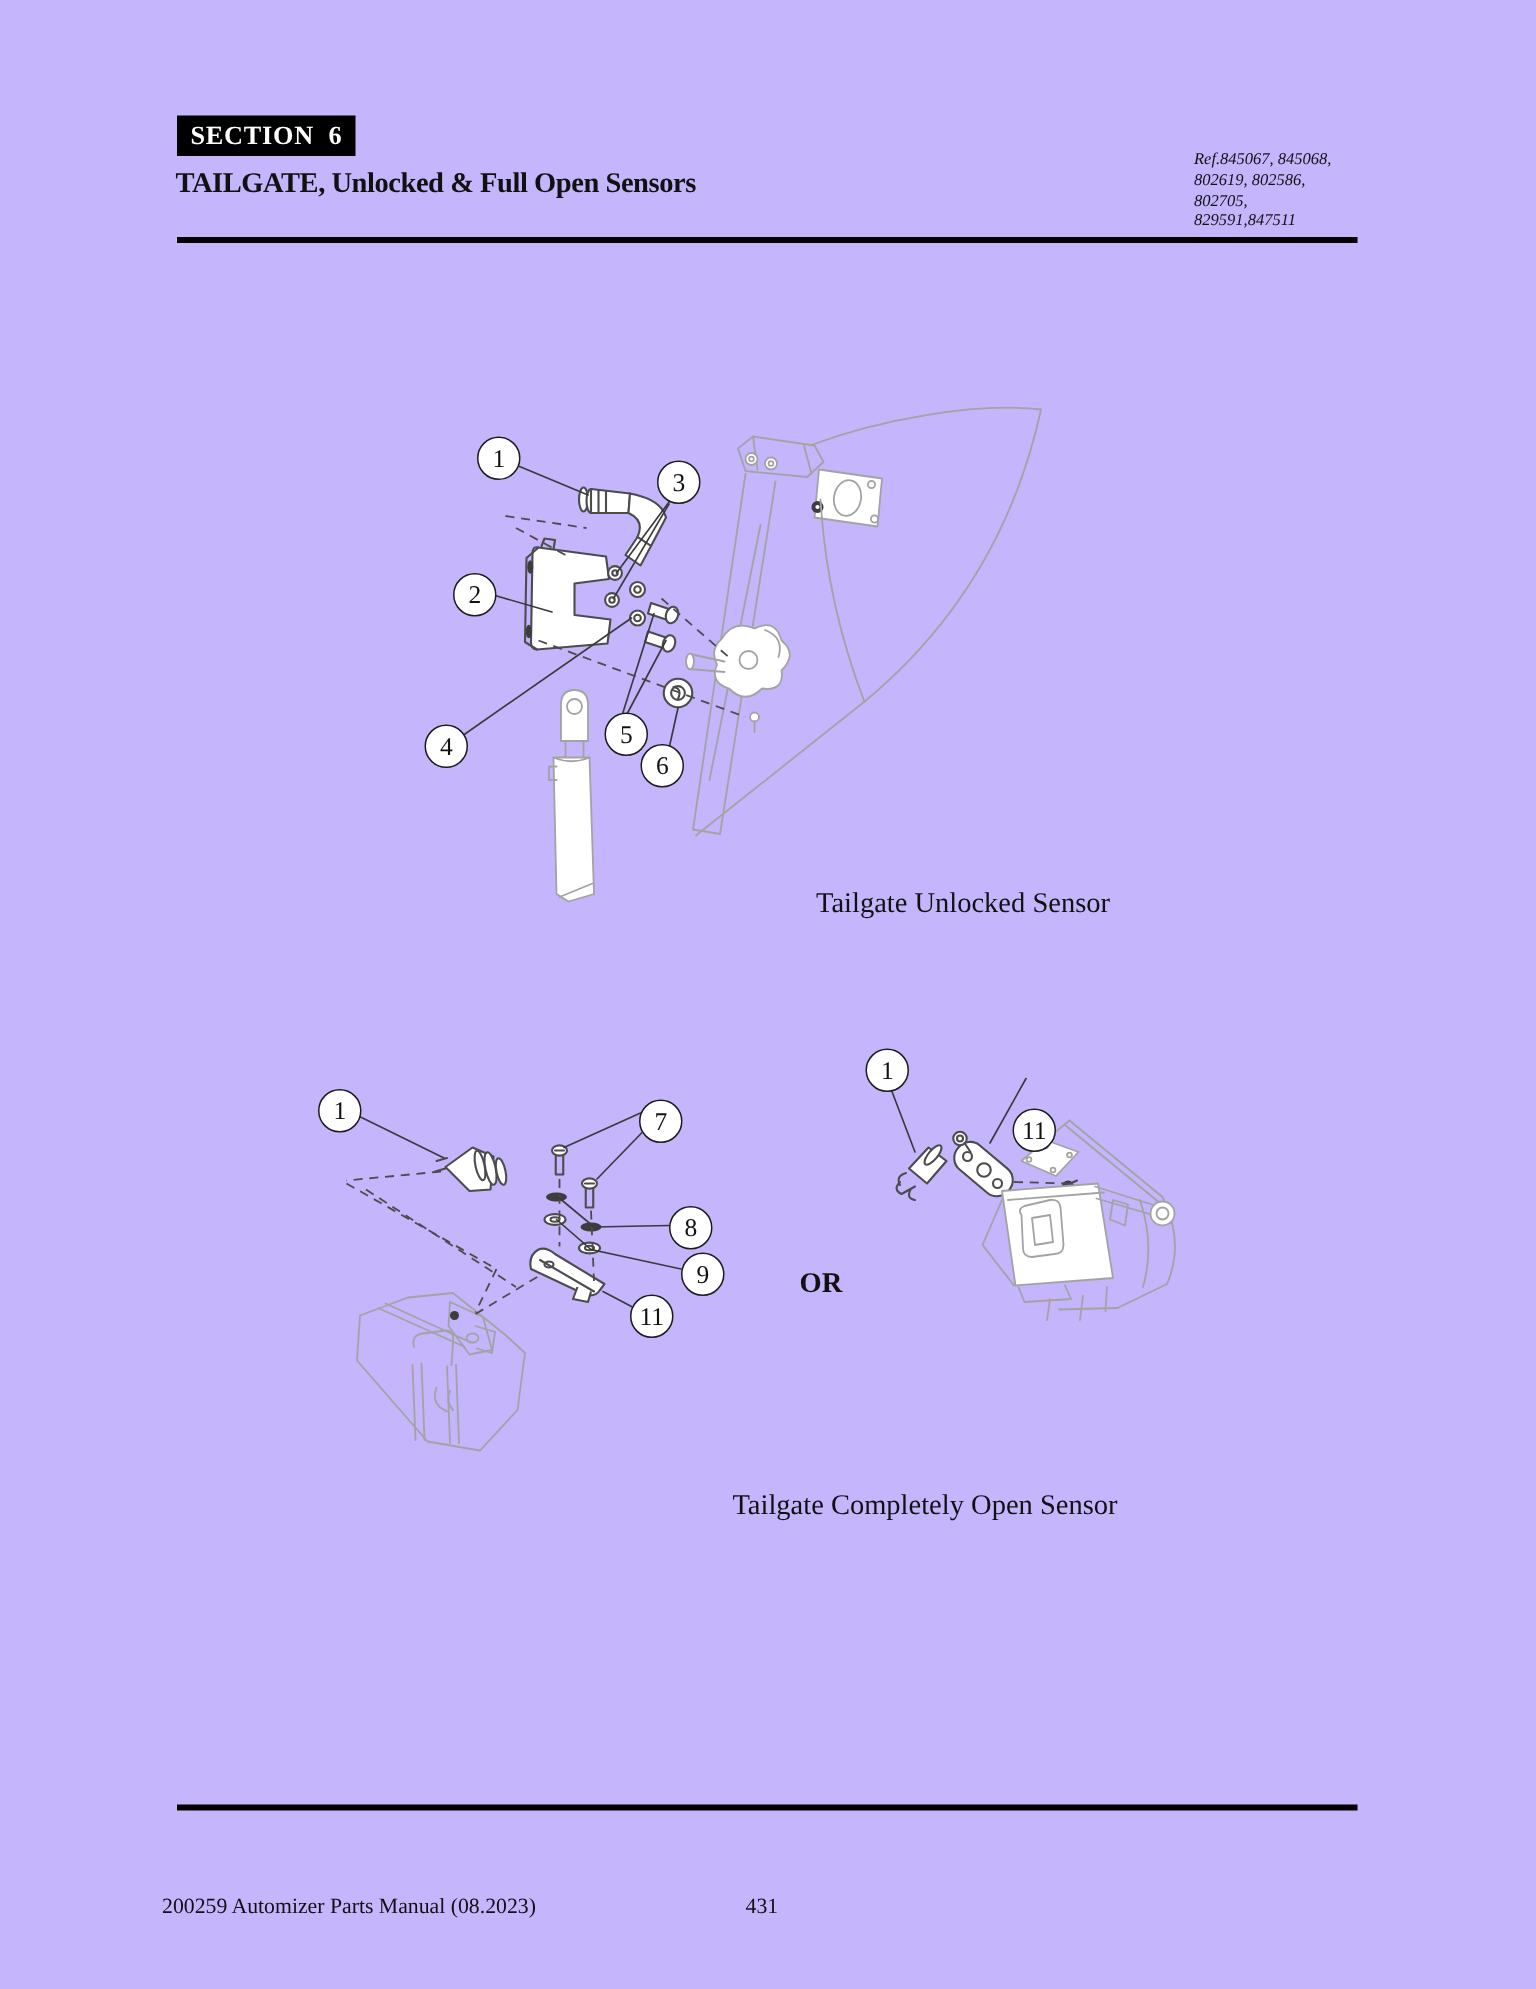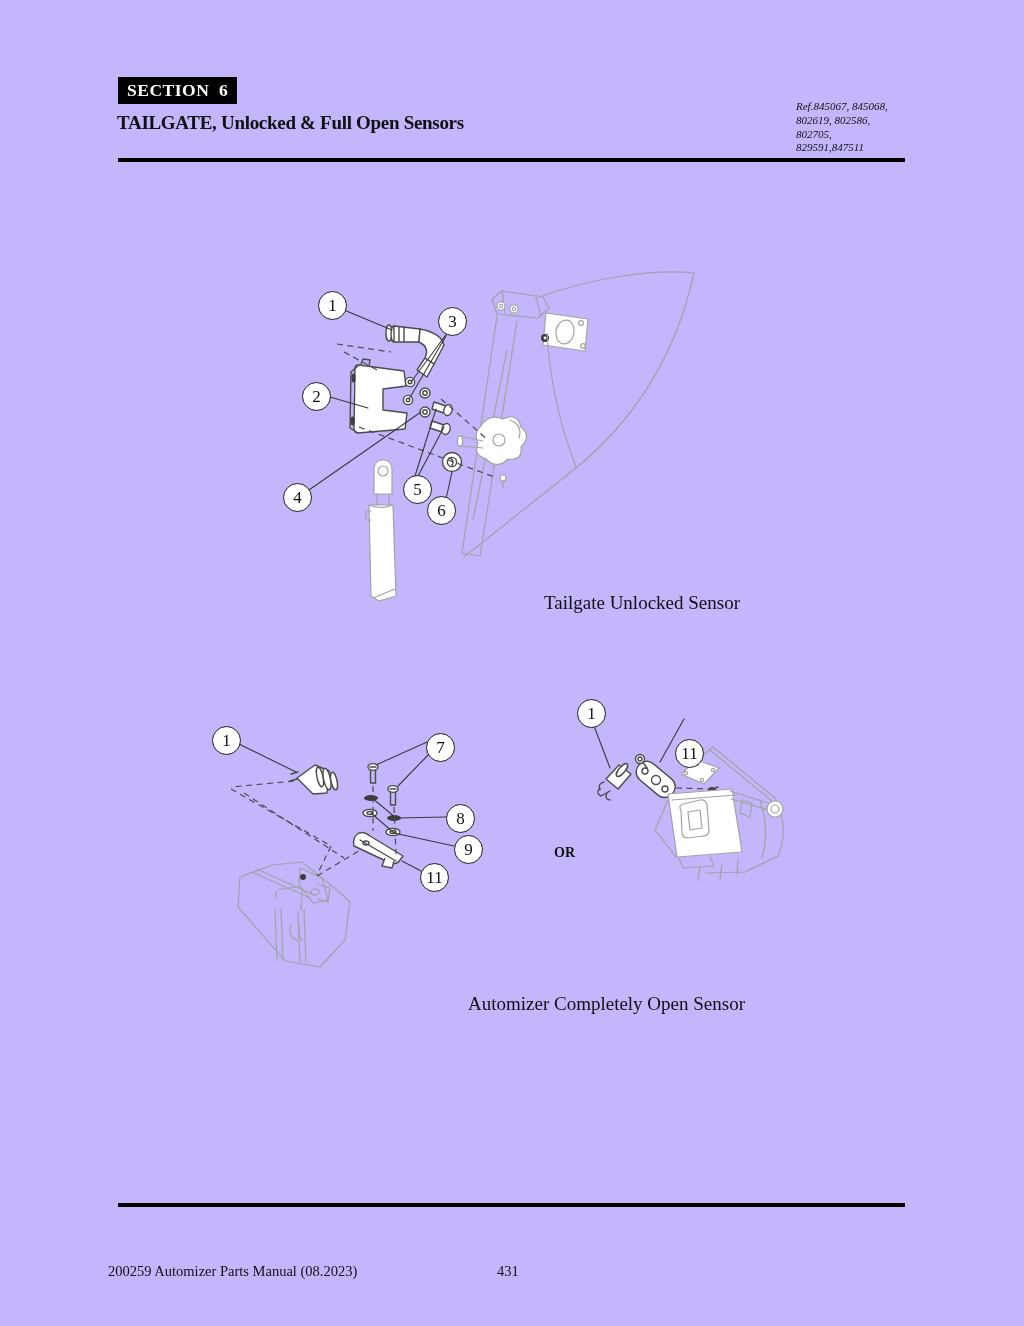--- a/index.html
+++ b/index.html
@@ -9,21 +9,21 @@
   .section-badge{left:118px;top:77px;background:#000;color:#fff;font-weight:bold;
         font-size:17.5px;line-height:27px;padding:0 9px;white-space:pre;letter-spacing:.5px;}
   .page-title{left:117px;top:112px;font-weight:bold;font-size:19px;letter-spacing:-0.3px;white-space:nowrap;text-align:center;}
   .ref-block{left:796px;top:100px;width:125px;font-style:italic;font-size:11px;line-height:13.8px;}
   .rule{left:118px;width:787px;height:4px;background:#000;}
   .rule-top{top:158px;}
   .rule-bottom{top:1203px;}
   .caption{font-size:19px;text-align:right;white-space:nowrap;}
   .caption-unlocked{left:340px;top:592px;width:400px;}
   .caption-open{left:345px;top:993px;width:400px;}
-  .or-label{left:554px;top:845px;font-size:14px;font-weight:bold;}
+  .or-label{left:533px;top:845px;font-size:19px;font-weight:bold;}
   .footer-text{top:1263px;font-size:14.5px;}
   .footer-manual{left:108px;text-align:center;}
   .footer-page{left:497px;}
   .callout{position:absolute;width:27px;height:27px;border:1.7px solid #1c1c1c;border-radius:50%;
         background:#fff;display:flex;align-items:center;justify-content:center;
         font-size:17px;color:#111;z-index:5;}
   svg{position:absolute;left:0;top:0;}
   .ld{stroke:#4c4c4c;fill:none;stroke-width:1.4;stroke-linejoin:round;stroke-linecap:round;}
   .fw{fill:#fff;stroke:#4c4c4c;stroke-width:1.4;stroke-linejoin:round;}
   .fd{fill:#3d3d3d;stroke:none;}
@@ -280,19 +280,19 @@
   <div class="callout" style="left:426px;top:733px;">7</div>
   <div class="callout" style="left:446px;top:804px;">8</div>
   <div class="callout" style="left:454px;top:835px;">9</div>
   <div class="callout" style="left:420px;top:863px;">11</div>
 
   <div class="callout" style="left:577px;top:699px;">1</div>
   <div class="callout" style="left:675px;top:691px;margin-top:48px;">11</div>
 
   <div class="abs caption caption-unlocked">Tailgate Unlocked Sensor</div>
   <div class="abs or-label">OR</div>
-  <div class="abs caption caption-open">Automizer Completely Open Sensor</div>
+  <div class="abs caption caption-open">Tailgate Completely Open Sensor</div>
 
   <div class="abs rule rule-bottom"></div>
   <div class="abs footer-text footer-manual">200259 Automizer Parts Manual (08.2023)</div>
   <div class="abs footer-text footer-page">431</div>
 
 </div>
 
 </body></html>

